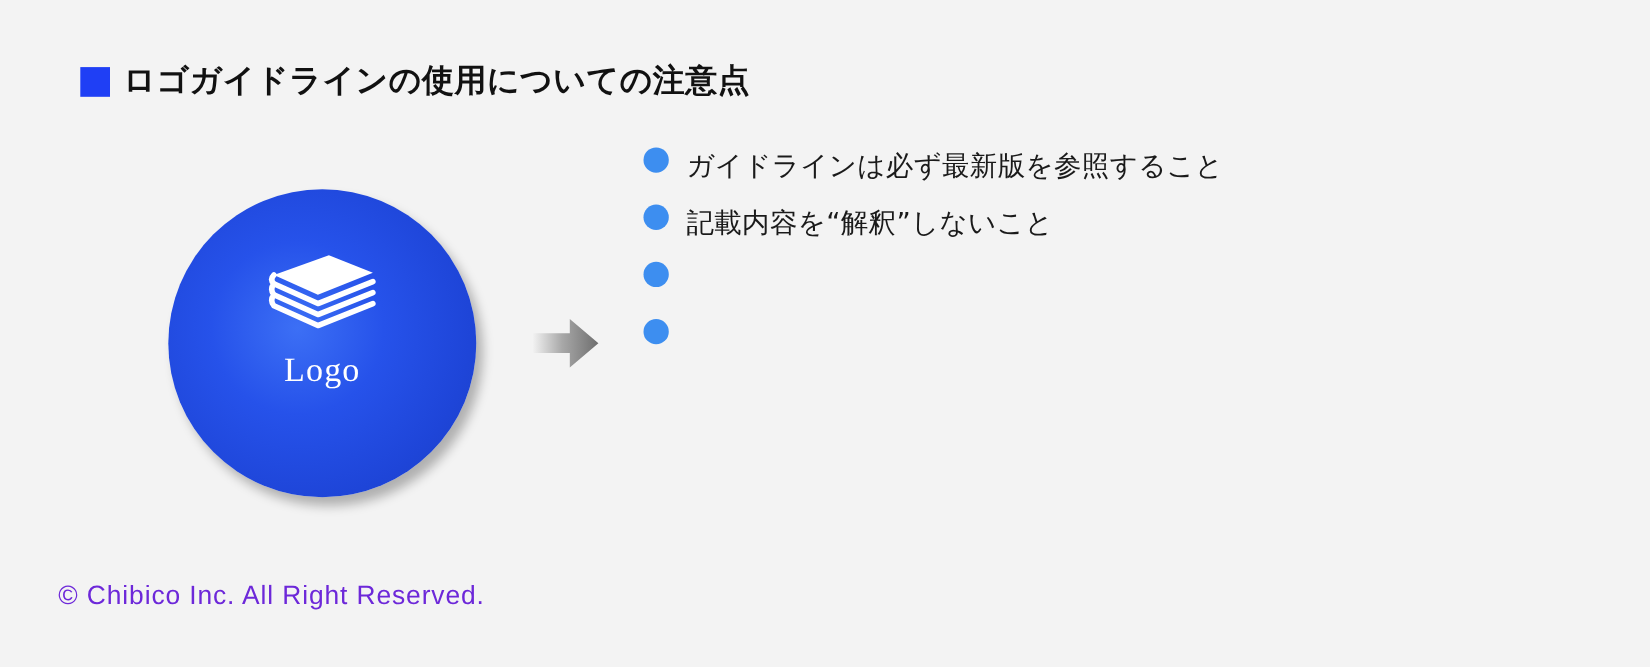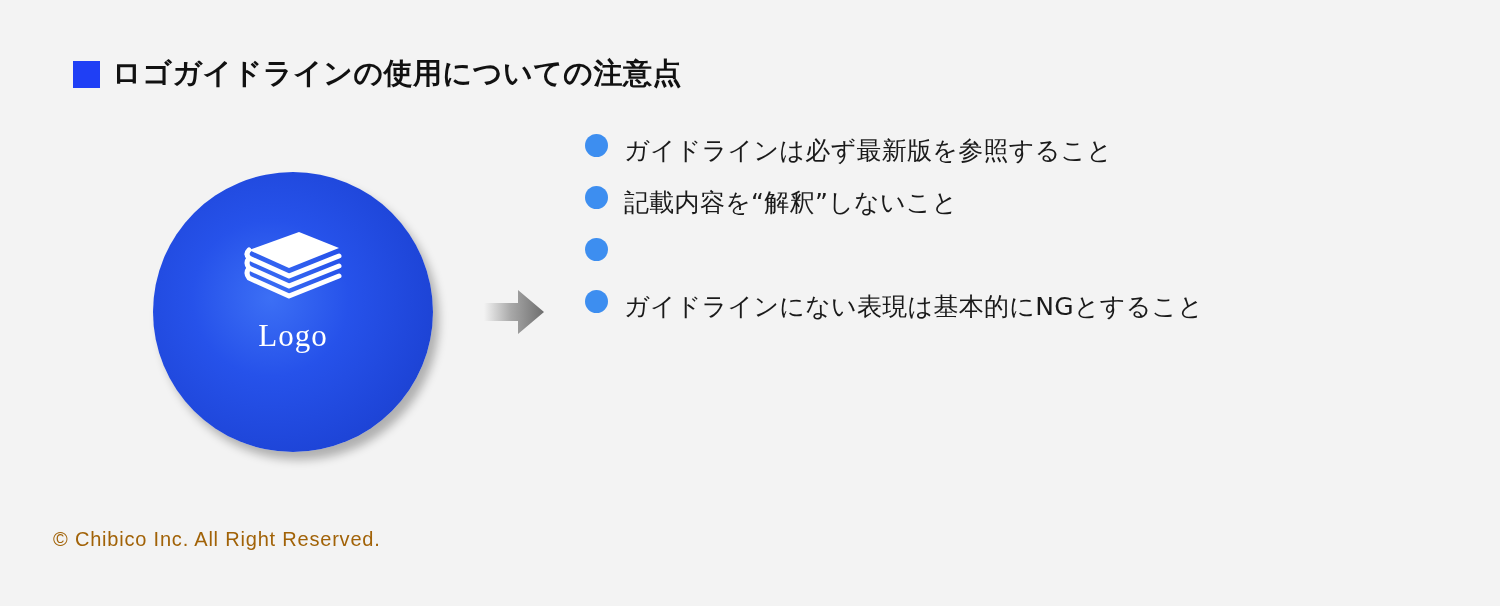--- a/index.html
+++ b/index.html
@@ -98,22 +98,22 @@
   }
   .item-text {
     font-size: 25px;
     color: #1a1a1a;
     letter-spacing: 0.3px;
   }
   .footer {
     position: absolute;
     left: 53px;
     top: 528px;
-    font-size: 20px;
-    color: #a16207;
+    font-size: 24px;
+    color: #6d28d9;
     letter-spacing: 0.8px;
     font-family: "Liberation Sans", "DejaVu Sans", sans-serif;
     white-space: nowrap;
   }
 </style>
 </head>
 <body>
 
 <div class="title-row">
   <div class="title-square"></div>
@@ -151,17 +151,16 @@
   </li>
   <li class="list-item">
     <span class="bullet"></span>
     <span class="item-text">記載内容を“解釈”しないこと</span>
   </li>
   <li class="list-item">
     <span class="bullet"></span>
   </li>
   <li class="list-item">
     <span class="bullet"></span>
-    <span class="item-text">ガイドラインにない表現は基本的にNGとすること</span>
   </li>
 </ul>
 
 <div class="footer">© Chibico Inc. All Right Reserved.</div>
 
 </body></html>

